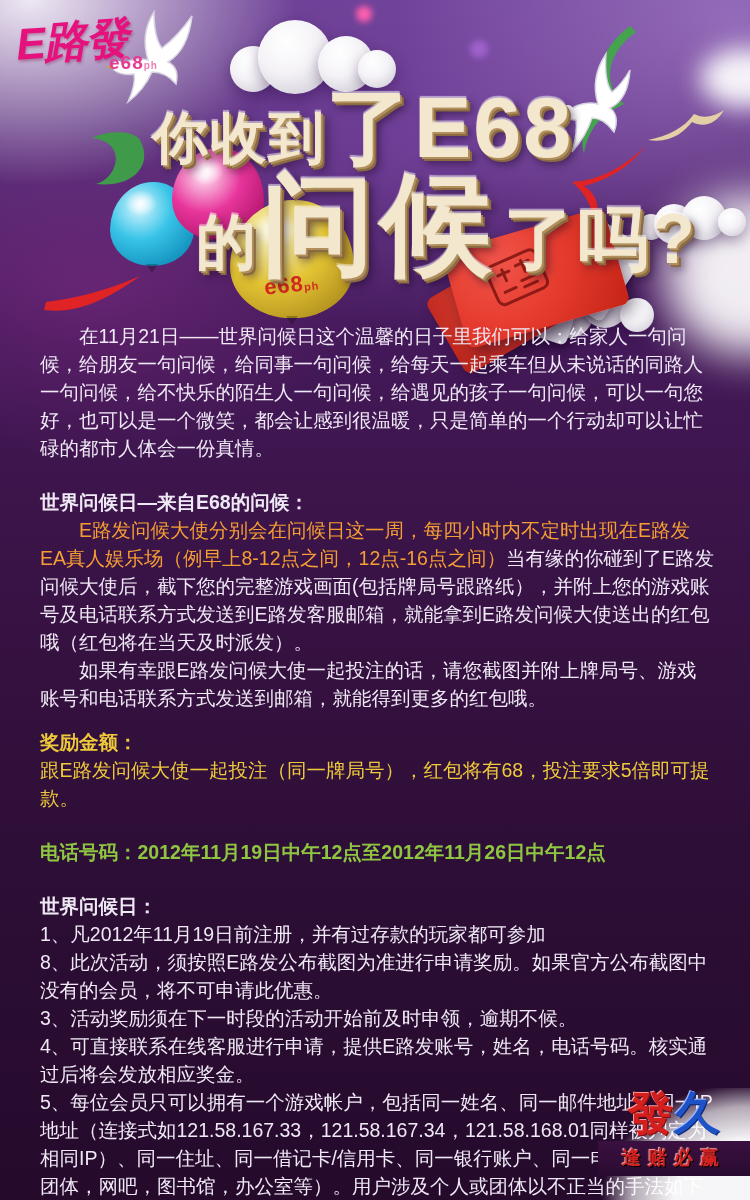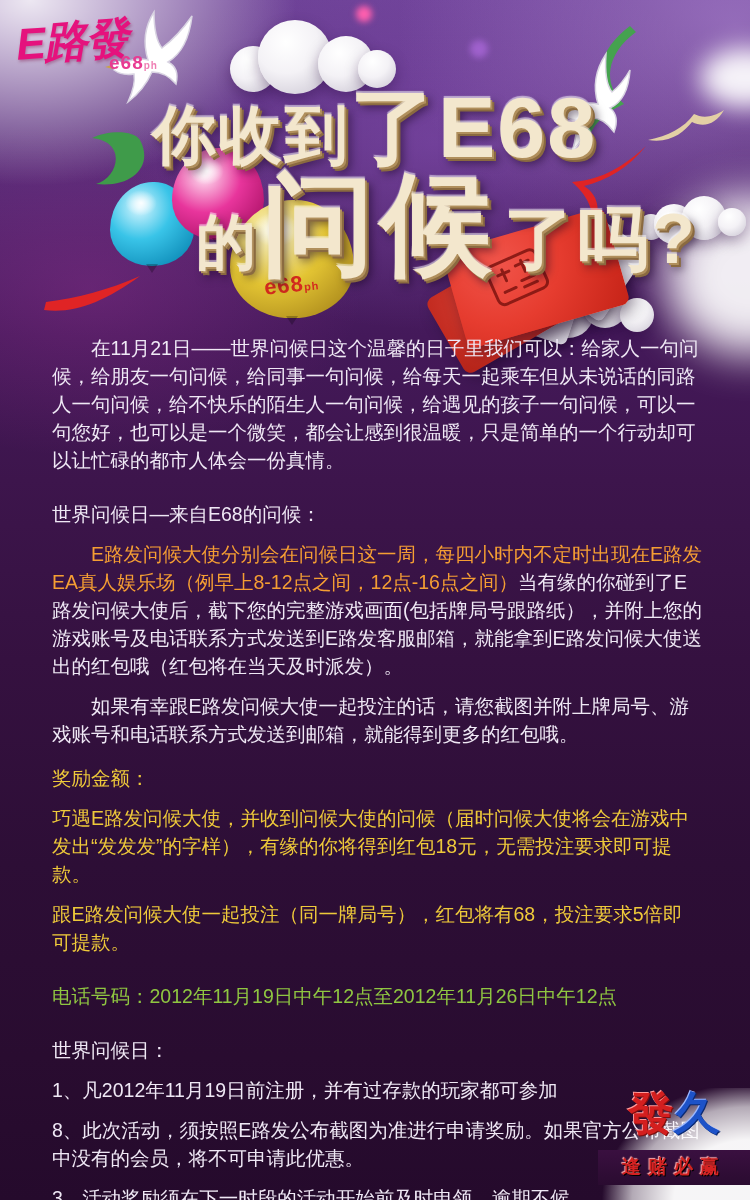--- a/index.html
+++ b/index.html
@@ -46,49 +46,49 @@
   #logo{position:absolute;left:16px;top:12px;width:200px;}
   #logo .logo-cn{font-weight:bold;font-style:italic;font-size:44px;letter-spacing:-2px;
     color:#e5127d;text-shadow:1px 2px 3px rgba(120,0,60,.35);transform:rotate(-4deg);display:inline-block;}
   #logo .logo-sub{position:absolute;left:93px;top:40px;color:#e83b92;font-weight:bold;font-size:19px;letter-spacing:1px;}
   #logo .logo-sub small{font-size:10px;color:#ef7fb4;}
   
   .title-line{position:absolute;display:flex;align-items:baseline;white-space:nowrap;
     font-weight:900;color:#f3e7cd;
     text-shadow:0 -2px 1px rgba(255,255,255,.55), 2px 2px 0 #b08f5c, 4px 4px 0 #8a6a40, 6px 6px 10px rgba(20,0,30,.55);}
   #title1{left:152px;top:70px;}
-  #title1 .t-md{font-size:64px;letter-spacing:2px;}
+  #title1 .t-md{font-size:56px;letter-spacing:2px;}
   #title1 .t-lg{font-size:86px;letter-spacing:2px;}
   #title2{left:196px;top:150px;}
   #title2 .t-md{font-size:60px;}
   #title2 .t-xl{font-size:112px;letter-spacing:6px;margin:0 6px;}
   #title2 .t-lg{font-size:70px;letter-spacing:4px;}
   
   #content{position:absolute;left:40px;top:322px;width:674px;color:#efe8f5;
     font-size:19.5px;line-height:28px;}
-  #content p{margin:12px;}
+  #content p{margin:0;}
   .indent{text-indent:2em;}
   .sec-gap{margin-top:26px !important;}
   .sec-gap-sm{margin-top:16px !important;}
   .orange{color:#f59e33;text-align:right;}
   .yellow{color:#eec93a;}
   .green{color:#8fc641;}
-  .heading{font-weight:normal;}
+  .heading{font-weight:bold;}
   
   #watermark{position:absolute;right:0;bottom:0;width:152px;height:112px;
     background:radial-gradient(ellipse 190px 150px at 100% 100%, rgba(255,255,255,.96) 40%, rgba(255,255,255,.65) 62%, rgba(255,255,255,0) 78%);
     text-align:center;}
   #watermark .wm-cn{font-weight:900;font-size:46px;line-height:1.05;margin-top:2px;
     font-family:"Liberation Serif","DejaVu Serif",serif;}
   #watermark .wm-cn .r{color:#d41f1f;text-shadow:1px 1px 0 #7d0f0f,-1px -1px 0 #ff9a9a;}
   #watermark .wm-cn .b{color:#1d52c8;text-shadow:1px 1px 0 #0c2a72,-1px -1px 0 #9ab6ff;}
   #watermark .wm-domain{font-family:"Liberation Serif","DejaVu Serif",serif;
     font-weight:bold;color:#1f9e3c;font-size:21px;letter-spacing:1px;
     text-shadow:1px 1px 0 #0b5a1d,-1px -1px 0 #b9ffcb;margin-top:-2px;}
-  #watermark .wm-slogan{margin-top:12px;background:linear-gradient(180deg,#3a1040,#2a0b30);
+  #watermark .wm-slogan{margin-top:3px;background:linear-gradient(180deg,#3a1040,#2a0b30);
     padding:4px 0 5px;color:#d42222;font-weight:bold;font-size:19px;letter-spacing:7px;
     text-shadow:1px 1px 0 #000, -1px -1px 1px #ffb0b0;}
 </style>
 </head>
 <body>
 
 <div id="page">
 
   <div class="blob" style="left:665px;top:195px;width:170px;height:160px;"></div>
   <div class="blob" style="left:700px;top:48px;width:90px;height:60px;filter:blur(12px);"></div>
@@ -201,21 +201,20 @@
   </div>
 
   <div id="content">
     <p class="indent">在11月21日——世界问候日这个温馨的日子里我们可以：给家人一句问候，给朋友一句问候，给同事一句问候，给每天一起乘车但从未说话的同路人一句问候，给不快乐的陌生人一句问候，给遇见的孩子一句问候，可以一句您好，也可以是一个微笑，都会让感到很温暖，只是简单的一个行动却可以让忙碌的都市人体会一份真情。</p>
 
     <p class="heading sec-gap">世界问候日—来自E68的问候：</p>
     <p class="indent"><span class="orange">E路发问候大使分别会在问候日这一周，每四小时内不定时出现在E路发EA真人娱乐场（例早上8-12点之间，12点-16点之间）</span><span>当有缘的你碰到了E路发问候大使后，截下您的完整游戏画面(包括牌局号跟路纸），并附上您的游戏账号及电话联系方式发送到E路发客服邮箱，就能拿到E路发问候大使送出的红包哦（红包将在当天及时派发）。</span></p>
     <p class="indent">如果有幸跟E路发问候大使一起投注的话，请您截图并附上牌局号、游戏账号和电话联系方式发送到邮箱，就能得到更多的红包哦。</p>
 
     <p class="yellow heading sec-gap-sm">奖励金额：</p>
-    <p class="yellow">巧遇E路发问候大使，并收到问候大使的问候（届时问候大使将会在游戏中发出“发发发”的字样），有缘的你将得到红包18元，无需投注要求即可提款。</p>
     <p class="yellow">跟E路发问候大使一起投注（同一牌局号），红包将有68，投注要求5倍即可提款。</p>
 
     <p class="green heading sec-gap"><span>电话号码：</span><span>2012年11月19日中午12点至2012年11月26日中午12点</span></p>
 
     <p class="heading sec-gap">世界问候日：</p>
     <p>1、凡2012年11月19日前注册，并有过存款的玩家都可参加</p>
     <p>8、此次活动，须按照E路发公布截图为准进行申请奖励。如果官方公布截图中没有的会员，将不可申请此优惠。</p>
     <p>3、活动奖励须在下一时段的活动开始前及时申领，逾期不候。</p>
     <p>4、可直接联系在线客服进行申请，提供E路发账号，姓名，电话号码。核实通过后将会发放相应奖金。</p>
     <p>5、每位会员只可以拥有一个游戏帐户，包括同一姓名、同一邮件地址、同一IP地址（连接式如121.58.167.33，121.58.167.34，121.58.168.01同样被判定为相同IP）、同一住址、同一借记卡/信用卡、同一银行账户、同一电脑（大学，团体，网吧，图书馆，办公室等）。用户涉及个人或团体以不正当的手法如下述：（进行骗取或诈骗相关优惠奖金，本网站有权在不通知的情况下冻结或关闭相关账户，并不退还款项，用户将会被列入黑名单，并保留追究权利。）</p>

